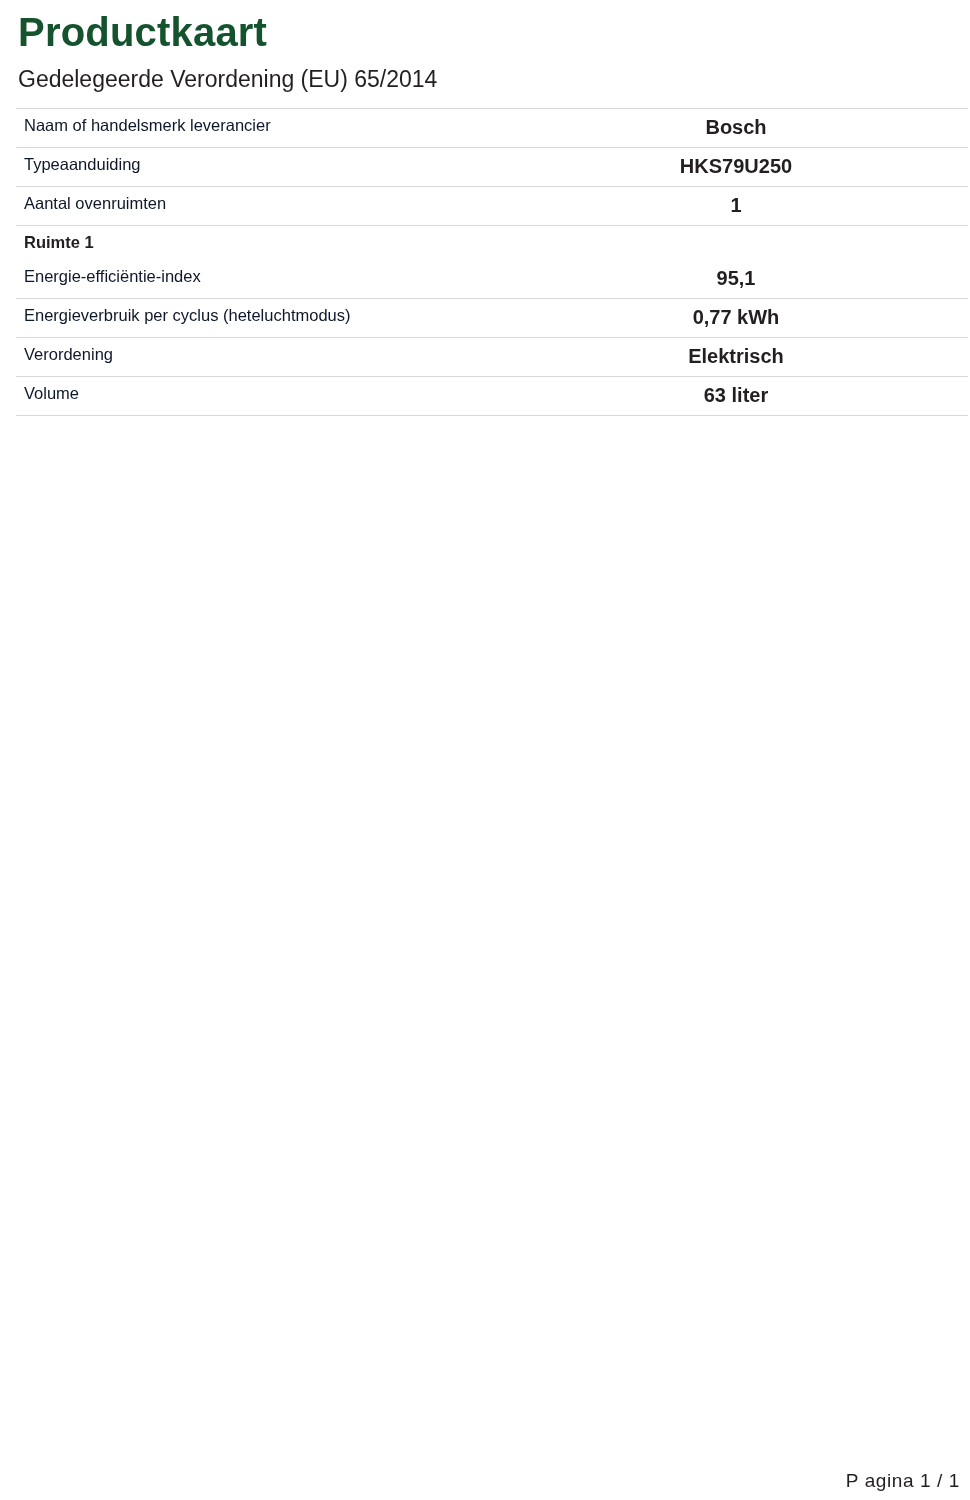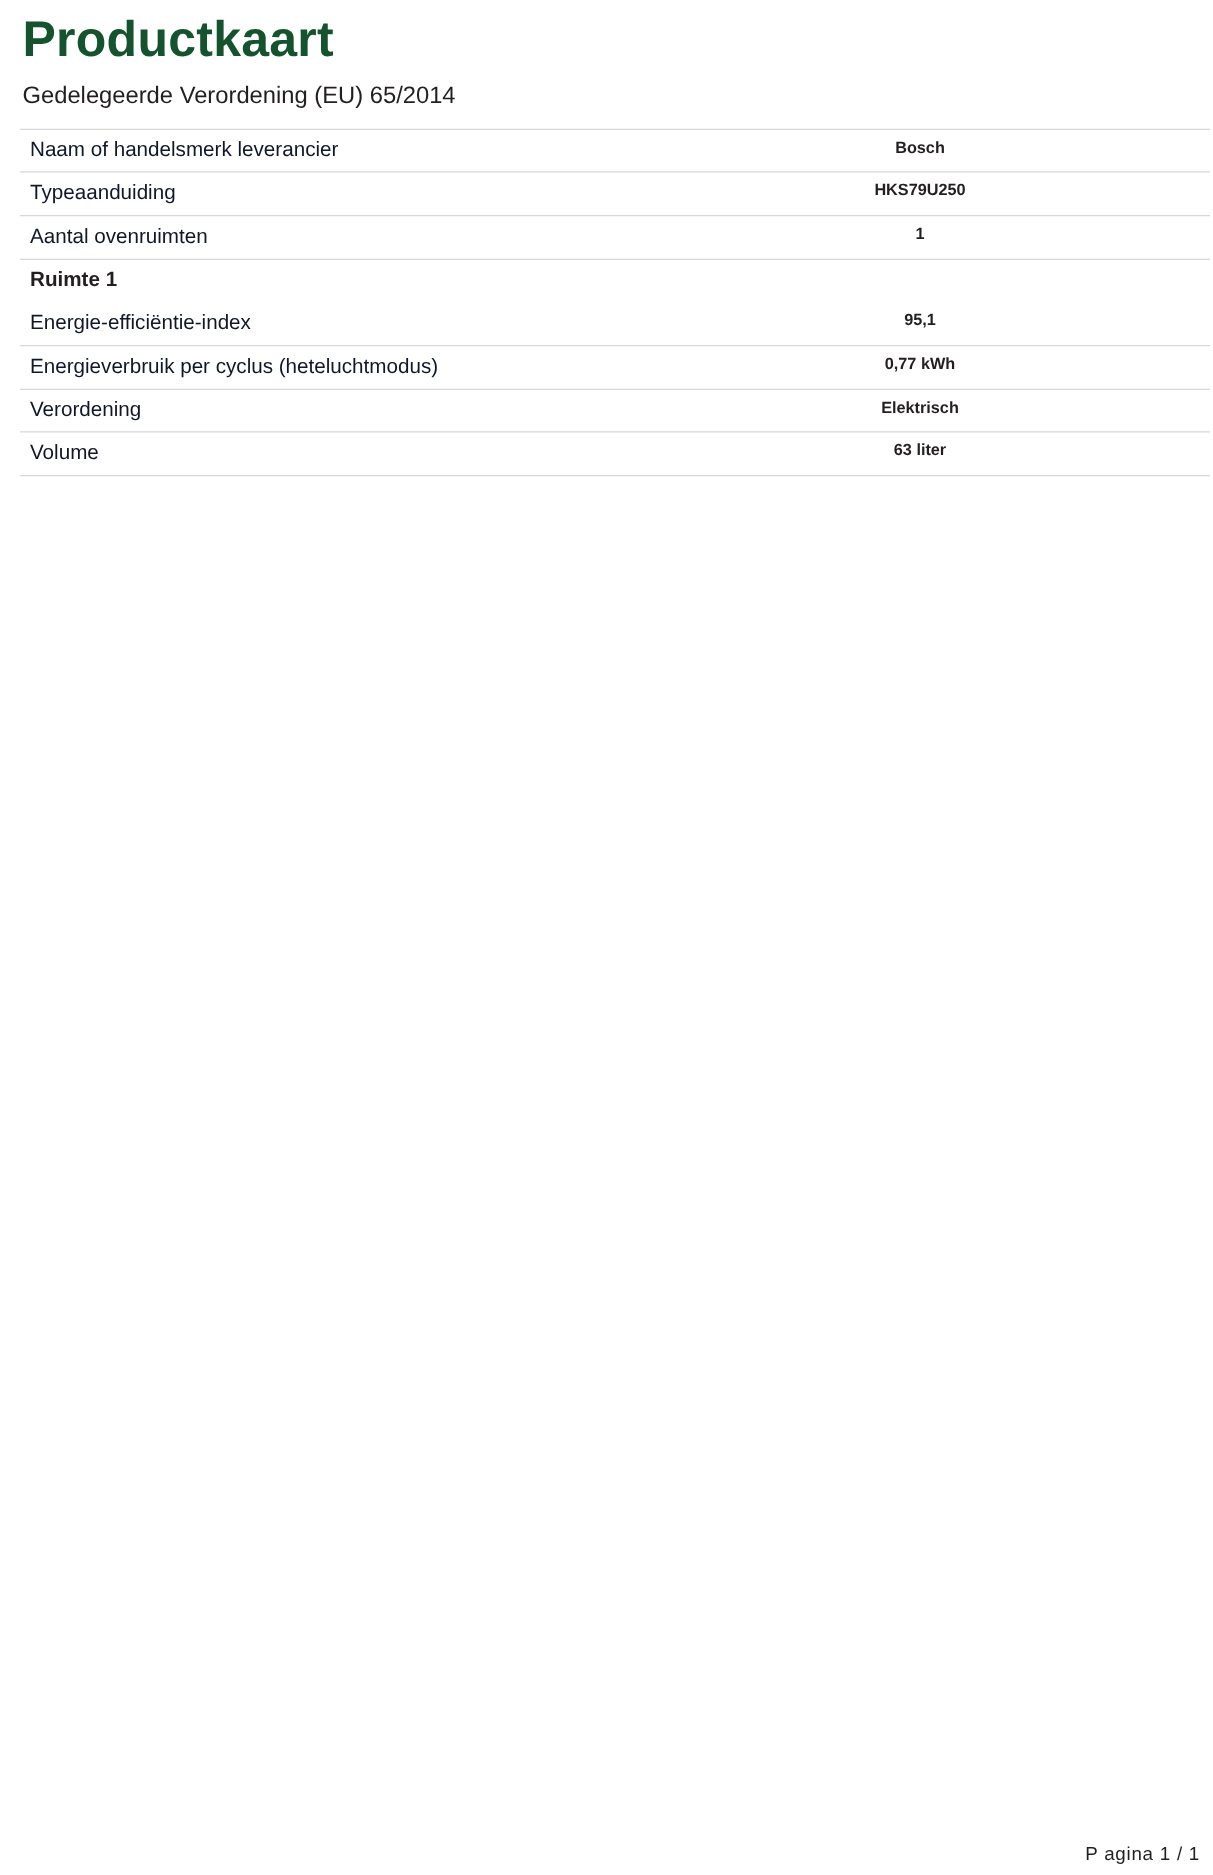--- a/index.html
+++ b/index.html
@@ -27,21 +27,21 @@
   .doc-title {
     font-size: 40px;
     font-weight: bold;
     color: #14532d;
     letter-spacing: 0.2px;
     margin: 8px 0 0 10px;
     line-height: 1.2;
   }
 
   .doc-subtitle {
-    font-size: 19px;
+    font-size: 23px;
     color: #231f20;
     margin: 10px 0 0 10px;
     line-height: 1.2;
   }
 
   table.spec {
     width: 952px;
     margin: 14px 0 0 8px;
     border-collapse: collapse;
     table-layout: fixed;
@@ -66,38 +66,38 @@
 
   td.label {
     width: 472px;
     font-size: 16.5px;
     color: #0f172a;
     font-weight: normal;
     text-align: left;
   }
 
   td.value {
-    font-size: 13px;
+    font-size: 20px;
     color: #231f20;
     font-weight: bold;
     text-align: center;
   }
 
   td.section {
     font-size: 16.5px;
     font-weight: bold;
     color: #231f20;
     text-align: left;
   }
 
   .footer {
     position: absolute;
     right: 10px;
     bottom: 16px;
-    font-size: 15px;
+    font-size: 19px;
     color: #231f20;
     letter-spacing: 0.6px;
     text-align: right;
   }
 </style>
 </head>
 <body>
 
 <div class="page">
 

